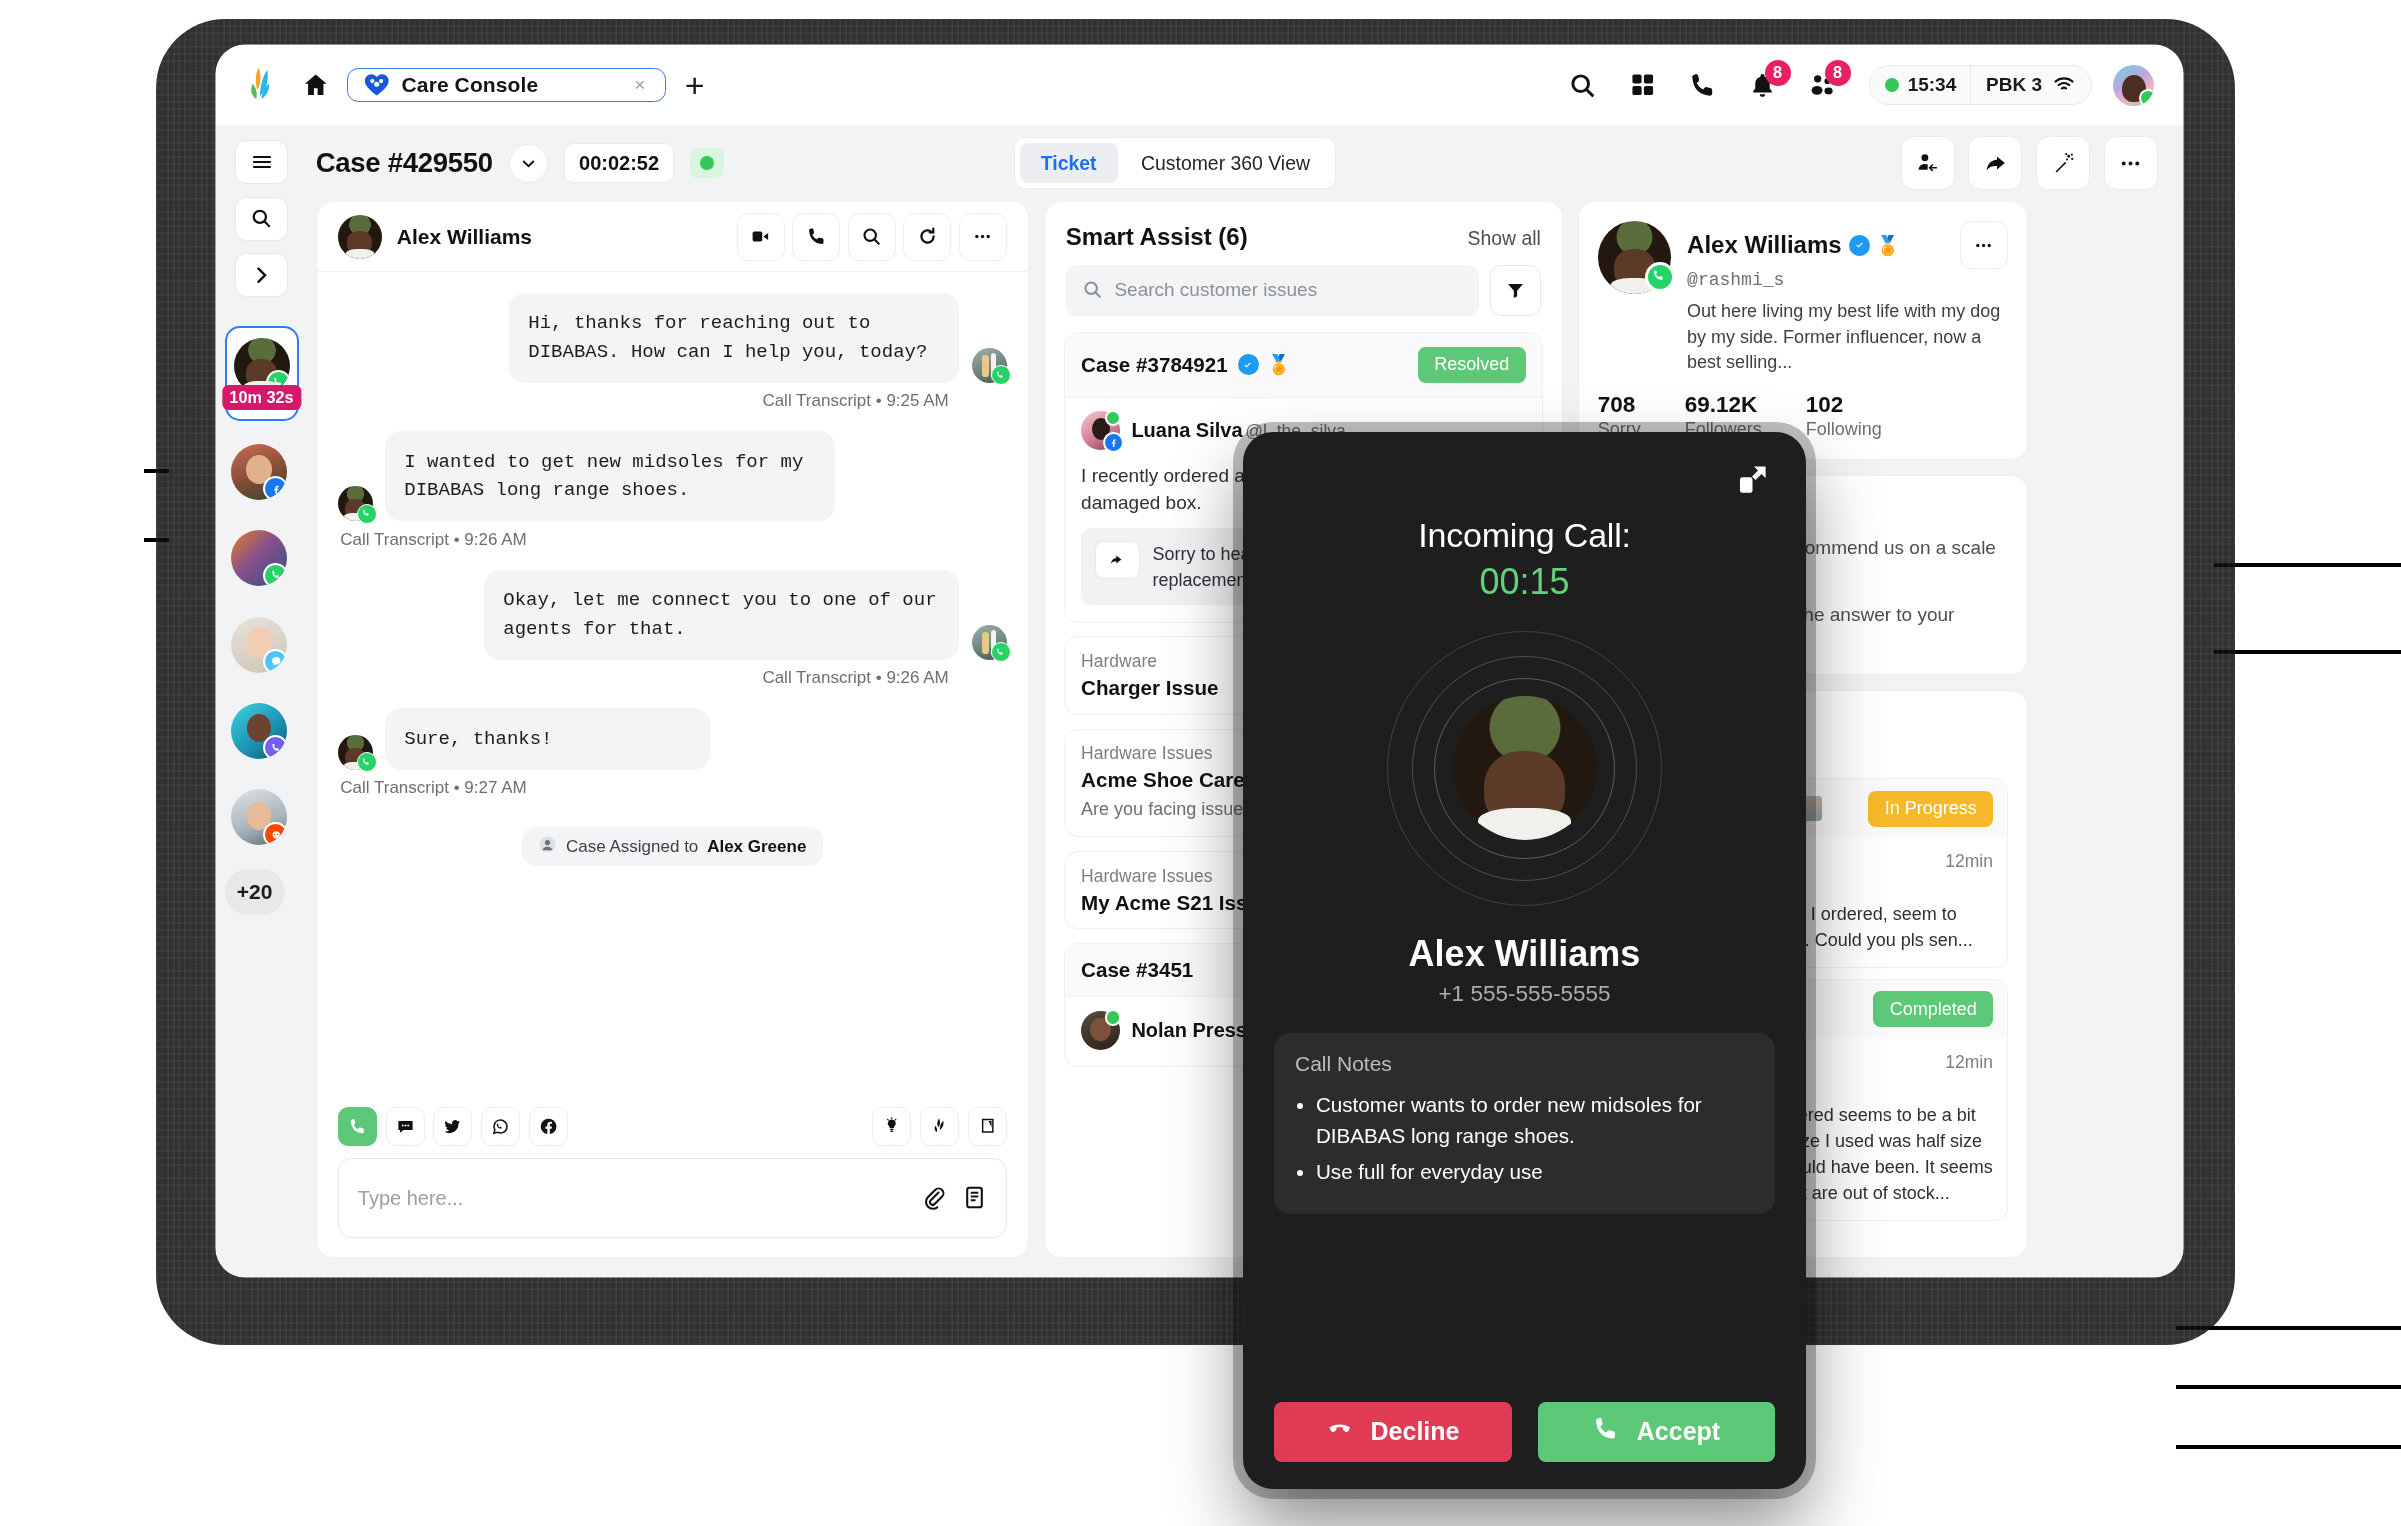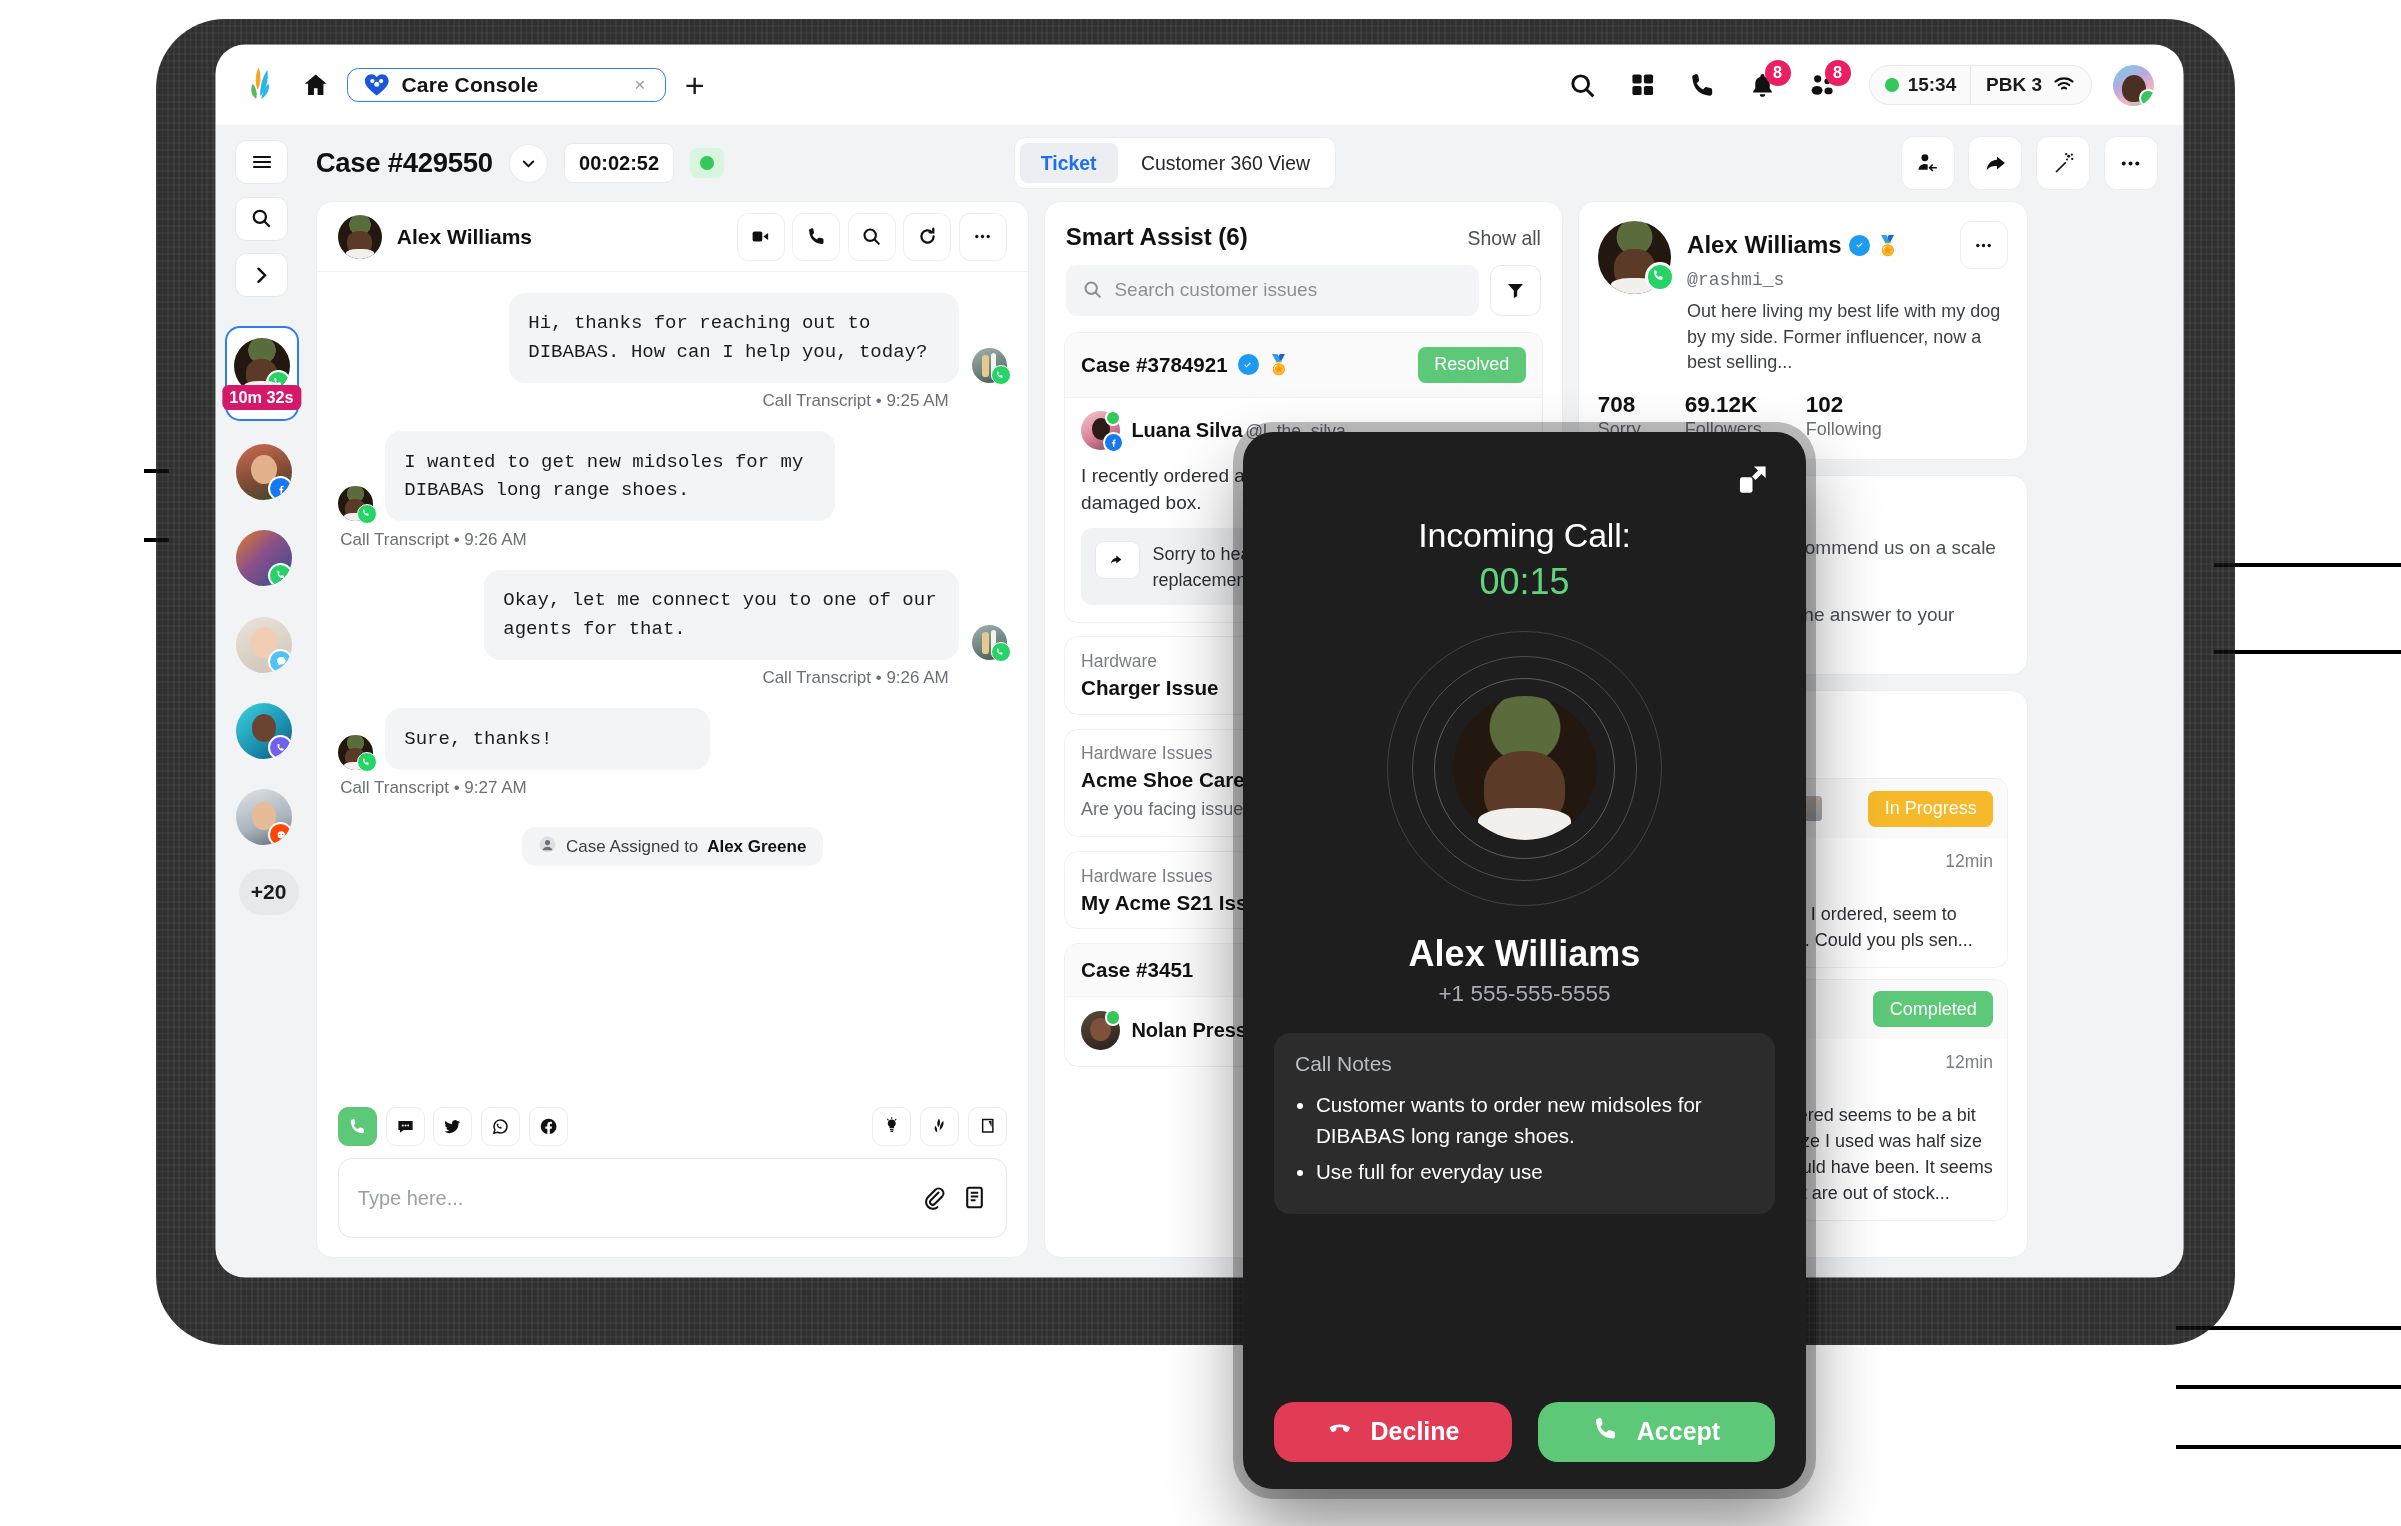--- a/index.html
+++ b/index.html
@@ -80,21 +80,21 @@
 
   
   .app { display:flex; height: calc(1232px - 80px); background:#f2f3f5; }
 
   
   .rail { width:91px; flex:none; background:#f2f3f5; padding:15px 0 0 0; display:flex; flex-direction:column; align-items:center; gap:12.5px;}
   .rail-btn {
     width:53px; height:44px; border-radius:11.3px; background:#fff; border:1.3px solid #e6e7e9;
     display:flex; align-items:center; justify-content:center;
   }
-  .rail-list { margin-top:16.3px; display:flex; flex-direction:column; align-items:flex-end; gap:16.3px; }
+  .rail-list { margin-top:16.3px; display:flex; flex-direction:column; align-items:flex-start; gap:16.3px; }
   .rail-item { position:relative; width:69px; height:70px; display:flex; align-items:center; justify-content:center;}
   .rail-item.active { border:2.5px solid #2f7bf6; border-radius:15px; background:#fff; height:95px; width:74px;}
   .ravatar { width:56px; height:56px; border-radius:50%; position:relative; overflow:hidden; }
   .rail-item.active .ravatar{ margin-bottom:15px; }
   .chband {
     position:absolute; right:-1.3px; bottom:-1.3px; width:25px; height:25px; border-radius:50%;
     display:flex; align-items:center; justify-content:center; border:2.5px solid #fff;
   }
   .timerpill {
     position:absolute; bottom:8.8px; left:50%; transform:translateX(-50%);
@@ -269,21 +269,21 @@
   .call-name { font-size:36px; font-weight:700; color:#fff; margin-top:27.5px;}
   .call-phone { font-size:22.5px; color:#a9adb3; margin-top:6.3px;}
   .notes {
     width:100%; background:#2c2c2c; border-radius:16.3px; padding:19px 21px 21px; margin-top:26px;
   }
   .notes-t { font-size:21px; color:#b9bdc3; }
   .notes ul { margin:13.8px 0 0 21px; }
   .notes li { font-size:20.6px; color:#fff; line-height:1.5; margin-bottom:5px;}
   .call-btns { display:flex; gap:26px; margin-top:auto; width:100%; }
   .cbtn {
-    flex:1; height:60px; border-radius:20px; display:flex; align-items:center; justify-content:center; gap:17px;
+    flex:1; height:60px; border-radius:8px; display:flex; align-items:center; justify-content:center; gap:17px;
     font-size:25px; font-weight:700; color:#fff;margin-top:44px;
   }
   .cbtn.decline { background:#e23b55; }
   .cbtn.accept { background:#5cc878; }
 
   
   .ph-alex { background:radial-gradient(circle at 50% 22%, #5a6b3c 0 26%, #23180f 27% 100%); }
   .ph-alex::before{ content:""; position:absolute; left:22%; top:38%; width:56%; height:52%; border-radius:46% 46% 40% 40%; background:#5b3b28;}
   .ph-alex::after{ content:""; position:absolute; left:18%; bottom:0; width:64%; height:22%; border-radius:40% 40% 0 0; background:#f2f0ec;}
   .ph-bottles { background:linear-gradient(160deg,#9eb0ae,#6f8582 55%,#43554f); }

